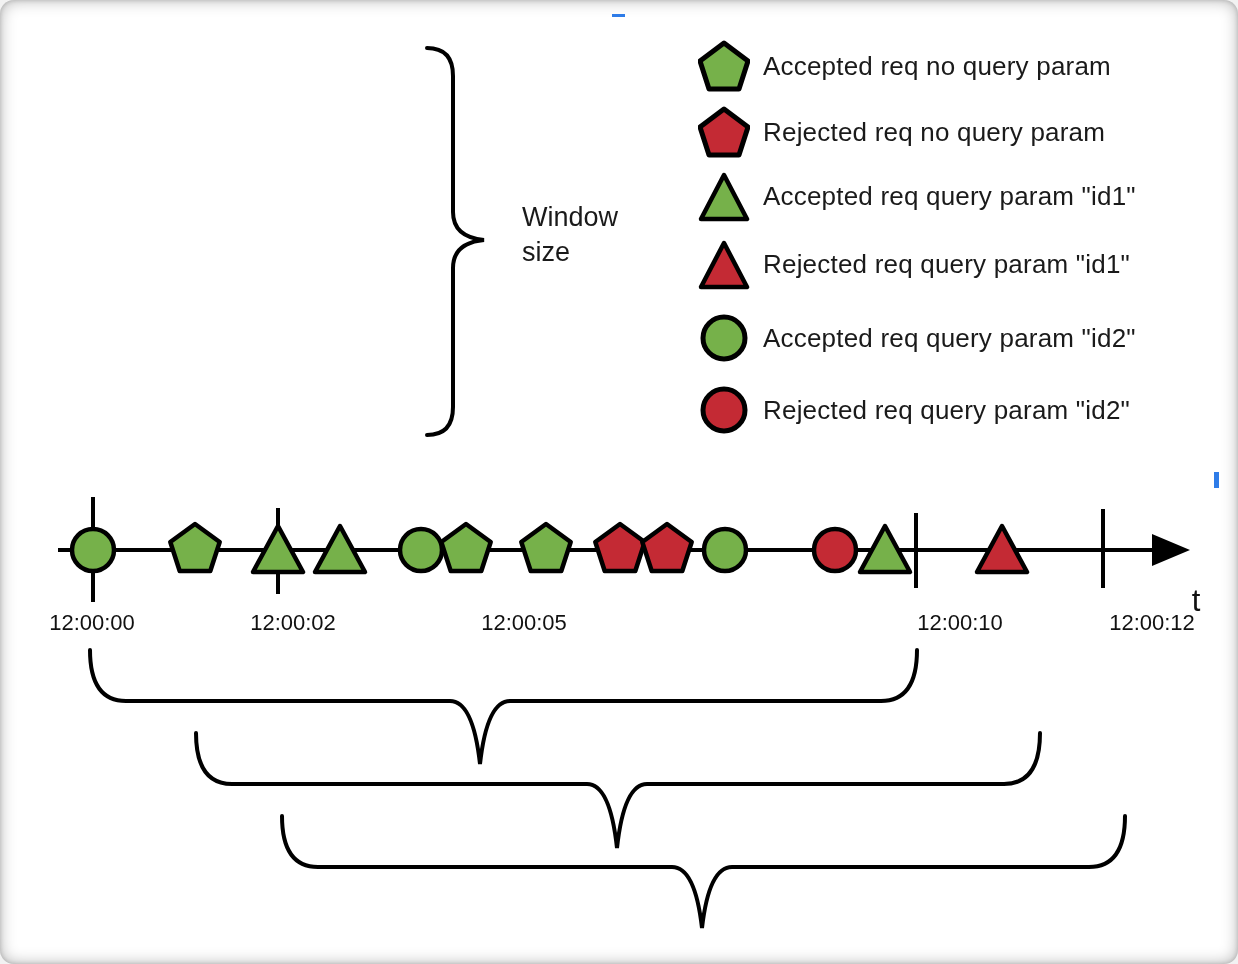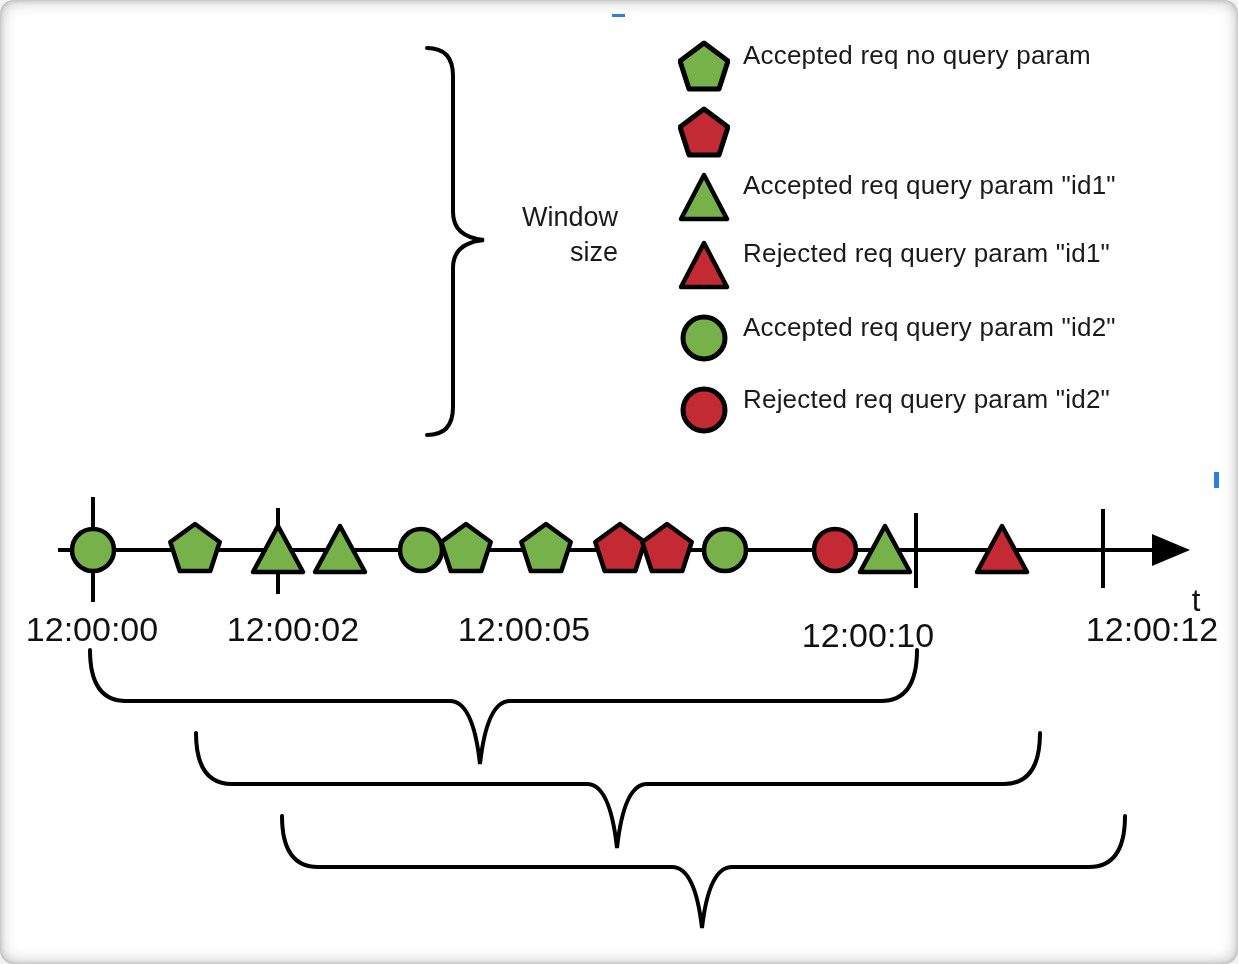--- a/index.html
+++ b/index.html
@@ -10,33 +10,33 @@
   }
   
   .page{
     position:absolute;inset:0;border-radius:14px;background:#ffffff;
     box-shadow:inset 0 0 16px rgba(0,0,0,0.30), inset 0 0 4px rgba(0,0,0,0.18);
   }
   #diagram{position:absolute;left:0;top:0;}
   .overlay{position:absolute;left:0;top:0;width:1238px;height:964px;pointer-events:none;}
 
   .legend-row{
-    position:absolute;left:678px;display:flex;align-items:flex-start;gap:13px;
+    position:absolute;left:698px;display:flex;align-items:center;gap:13px;
     transform:translateY(-50%);
   }
   .legend-icon{width:52px;height:52px;display:inline-block;flex:0 0 52px;}
   .legend-label{font-size:26px;color:#1a1a1a;white-space:nowrap;letter-spacing:0.2px;}
 
   .window-label{
     position:absolute;left:570px;top:235px;transform:translate(-50%,-50%);
-    font-size:27px;line-height:1.3;color:#1a1a1a;text-align:right;white-space:pre-line;
+    font-size:27px;line-height:1.3;color:#1a1a1a;text-align:left;white-space:pre-line;
   }
   .tick-label{
     position:absolute;top:610px;transform:translateX(-50%);
-    font-size:34px;color:#111;white-space:nowrap;
+    font-size:22px;color:#111;white-space:nowrap;
   }
   .axis-label{
     position:absolute;left:1196px;top:583px;transform:translateX(-50%);
     font-size:31px;color:#111;
   }
   .blue-dash{position:absolute;left:612px;top:14px;width:13px;height:3px;}
   .blue-bar{position:absolute;left:1214px;top:472px;width:5px;height:16px;}
 </style>
 </head>
 <body>
@@ -74,20 +74,21 @@
   <div class="legend-row" style="top:66px">
     <span class="legend-icon"><svg width="52" height="52" viewBox="0 0 52 52">
           <polygon points="26,3 50,21 41,49 11,49 2,21" fill="#76b14a" stroke="#000000" stroke-width="5" stroke-linejoin="round"></polygon>
         </svg></span>
     <span class="legend-label">Accepted req no query param</span>
   </div>
   <div class="legend-row" style="top:132px">
     <span class="legend-icon"><svg width="52" height="52" viewBox="0 0 52 52">
           <polygon points="26,3 50,21 41,49 11,49 2,21" fill="#c42a34" stroke="#000000" stroke-width="5" stroke-linejoin="round"></polygon>
         </svg></span>
+    <span class="legend-label">Rejected req no query param</span>
   </div>
   <div class="legend-row" style="top:196px">
     <span class="legend-icon"><svg width="52" height="52" viewBox="0 0 52 52">
           <polygon points="26,5 49,49 3,49" fill="#76b14a" stroke="#000000" stroke-width="4.5" stroke-linejoin="round"></polygon>
         </svg></span>
     <span class="legend-label">Accepted req query param "id1"</span>
   </div>
   <div class="legend-row" style="top:264px">
     <span class="legend-icon"><svg width="52" height="52" viewBox="0 0 52 52">
           <polygon points="26,5 49,49 3,49" fill="#c42a34" stroke="#000000" stroke-width="4.5" stroke-linejoin="round"></polygon>
@@ -109,19 +110,19 @@
 
   <div class="window-label">Window
 size</div>
 
   <div class="axis-label">t</div>
 
   <div id="tick-labels">
       <div class="tick-label" style="left: 92px;">12:00:00</div>
       <div class="tick-label" style="left: 293px;">12:00:02</div>
       <div class="tick-label" style="left: 524px;">12:00:05</div>
-      <div class="tick-label" style="left: 868px; margin-top: 6px;">12:00:10</div>
+      <div class="tick-label" style="left: 960px;">12:00:10</div>
       <div class="tick-label" style="left: 1152px;">12:00:12</div>
     </div>
 
   <div class="blue-dash" style="background: rgb(46, 124, 232);"></div>
   <div class="blue-bar" style="background: rgb(46, 124, 232);"></div>
 </div>
 
 </body></html>

